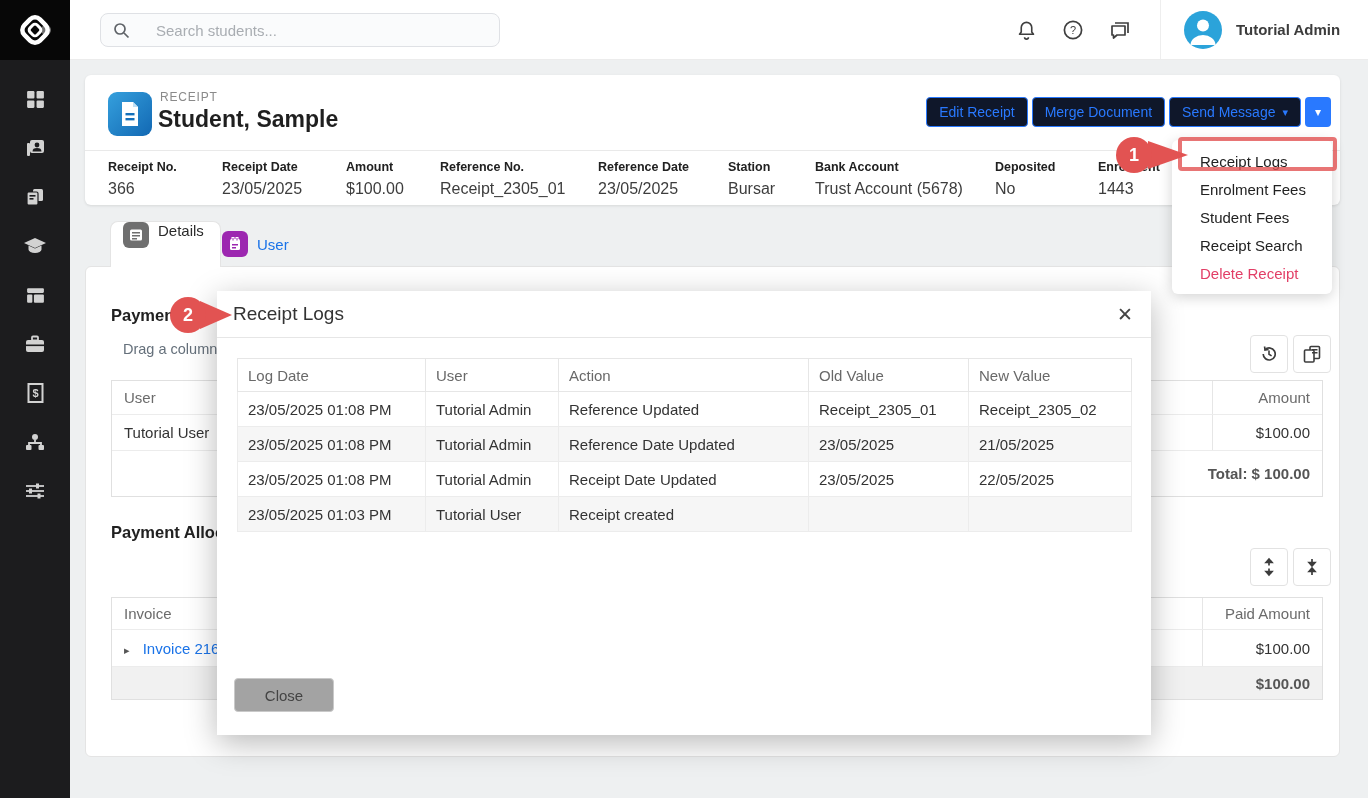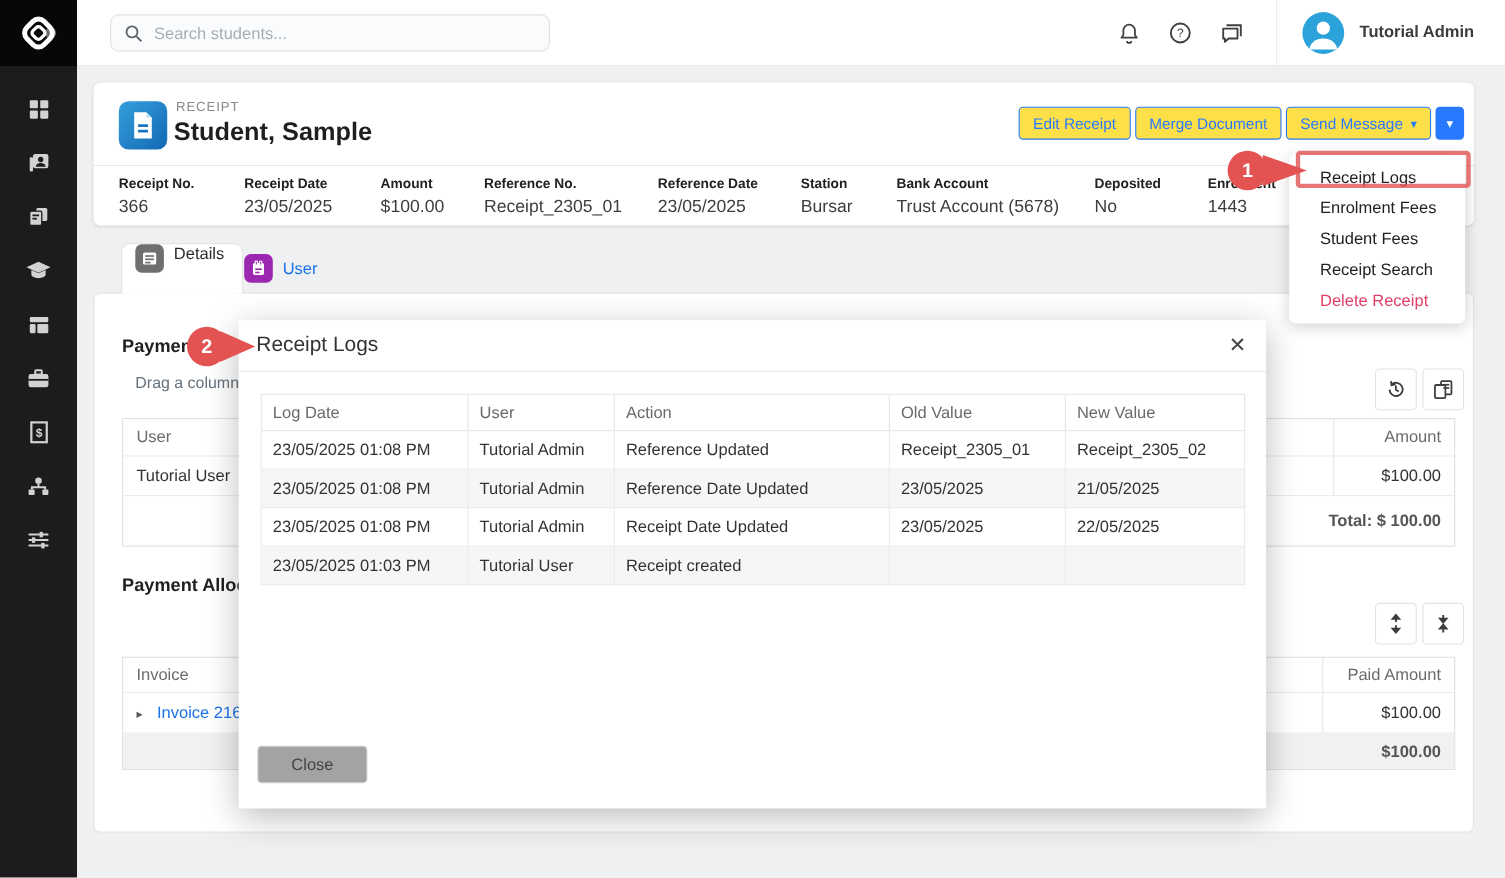--- a/index.html
+++ b/index.html
@@ -7,35 +7,35 @@
   .stage { position: relative; width: 1368px; height: 798px; background: #eef0f1; overflow: hidden; }
 
   
   .sidebar { position: absolute; left: 0; top: 0; width: 70px; height: 798px; background: #1c1c1e; z-index: 5; }
   .logo { height: 60px; background: #070707; display: flex; align-items: center; justify-content: center; }
   .nav { display: flex; flex-direction: column; align-items: center; padding-top: 28px; gap: 27px; }
   .nav-item { width: 24px; height: 22px; display: flex; align-items: center; justify-content: center; cursor: pointer; }
 
   
   .topbar { position: absolute; left: 70px; top: 0; width: 1298px; height: 60px; background: #fff; border-bottom: 1px solid #ececec; z-index: 4; }
-  .search-box { position: absolute; left: 30px; top: 13px; width: 400px; height: 34px; background: #fafbfc; border: 1px solid #dfe1e5; border-radius: 8px; display: flex; align-items: center; padding-left: 12px; gap: 10px; }
+  .search-box { position: absolute; left: 30px; top: 13px; width: 400px; height: 34px; background: #fafbfc; border: 1px solid #dfe1e5; border-radius: 8px; display: flex; align-items: center; padding-left: 12px; gap: 26px; }
   .search-box input { border: none; outline: none; background: transparent; font-size: 15px; color: #444; width: 330px; font-family: "Liberation Sans", sans-serif; }
   .search-box input::placeholder { color: #a9adb2; }
   .tb-icon { position: absolute; top: 18px; width: 24px; height: 24px; display: flex; align-items: center; justify-content: center; cursor: pointer; }
   .tb-divider { position: absolute; left: 1090px; top: 0; width: 1px; height: 59px; background: #eeeeee; }
   .avatar { position: absolute; left: 1114px; top: 11px; width: 38px; height: 38px; border-radius: 50%; background: #2ba3da; overflow: hidden; }
   .user-name { position: absolute; left: 1166px; top: 21px; font-size: 15px; font-weight: bold; color: #3c3c3c; }
 
   
   .header-card { position: absolute; left: 85px; top: 75px; width: 1255px; height: 130px; background: #fff; border-radius: 6px; box-shadow: 0 1px 3px rgba(0,0,0,.10); z-index: 3; }
   .doc-icon { position: absolute; left: 23px; top: 17px; width: 44px; height: 44px; border-radius: 9px; background: linear-gradient(135deg, #35a0dd, #1268b3); display: flex; align-items: center; justify-content: center; }
   .type-label { position: absolute; left: 75px; top: 15px; font-size: 12px; color: #8a8a8a; letter-spacing: .8px; }
   .page-title { position: absolute; left: 73px; top: 31px; font-size: 23px; font-weight: bold; color: #1f1f1f; }
   .hdr-btns { position: absolute; right: 9px; top: 22px; display: flex; gap: 4px; }
-  .btn-outline { height: 30px; padding: 0 12px; border: 1px solid #2979ff; border-radius: 4px; background: #fde047; color: #2979ff; font-size: 14px; display: flex; align-items: center; gap: 7px; cursor: pointer; font-family: "Liberation Sans", sans-serif; }
+  .btn-outline { height: 30px; padding: 0 12px; border: 1px solid #2979ff; border-radius: 4px; background: #0f172a; color: #2979ff; font-size: 14px; display: flex; align-items: center; gap: 7px; cursor: pointer; font-family: "Liberation Sans", sans-serif; }
   .btn-solid { width: 26px; height: 30px; border: none; border-radius: 4px; background: #2979ff; color: #fff; font-size: 12px; display: flex; align-items: center; justify-content: center; cursor: pointer; }
   .fields-row { position: absolute; left: 0; top: 75px; width: 100%; height: 55px; border-top: 1px solid #e9e9e9; }
   .field { position: absolute; top: 9px; }
   .field .f-label { font-size: 12.5px; font-weight: bold; color: #212121; }
   .field .f-value { font-size: 16px; color: #3d3d3d; margin-top: 6px; }
   .f-link { color: #1a73e8; cursor: pointer; }
 
   
   .tab-details { position: absolute; left: 110px; top: 221px; height: 46px; padding: 0 16px 0 12px; background: #fff; border: 1px solid #e4e4e4; border-bottom: none; border-radius: 8px 8px 0 0; display: flex; gap: 9px; z-index: 3; cursor: pointer; }
   .tab-notes { position: absolute; left: 208px; top: 221px; height: 46px; padding: 0 14px; display: flex; align-items: center; gap: 9px; z-index: 2; cursor: pointer; }

